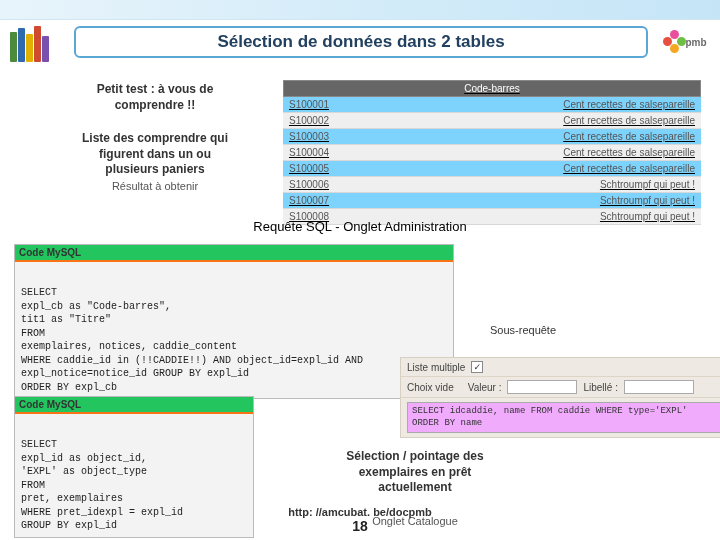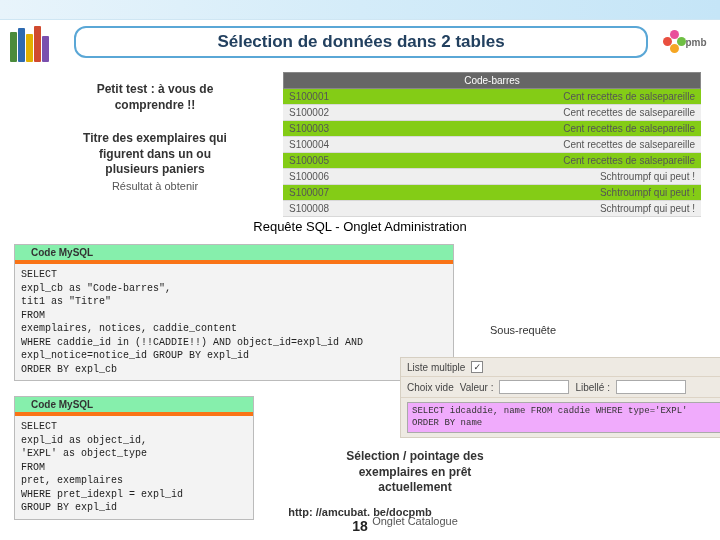--- a/index.html
+++ b/index.html
@@ -1,40 +1,40 @@
 <!DOCTYPE html>
 <html><head>
 <meta charset="utf-8">
 <style>
   * { box-sizing: border-box; margin: 0; padding: 0; }
   body { width: 720px; height: 540px; font-family: Verdana, Arial, sans-serif; background: #fff; position: relative; overflow: hidden; }
   .top-bar { height: 20px; background: linear-gradient(90deg, #e8f4fb 0%, #d4ecf9 50%, #c5e5f7 100%); border-bottom: 1px solid #cfe6f3; }
   .header-row { display: flex; align-items: center; height: 44px; padding: 0 10px; }
   .books-icon { width: 50px; height: 40px; display: flex; align-items: flex-end; gap: 1px; }
   .books-icon span { display: inline-block; width: 7px; border-radius: 1px; }
-  .title-box { flex: 1; margin: 0 14px; border: 2px solid #5aa7d6; border-radius: 12px; background: #fff; padding: 4px 8px; text-align: center; }
+  .title-box { flex: 1; margin: 0 14px; border: 2px solid #5aa7d6; border-radius: 6px; background: #fff; padding: 4px 8px; text-align: center; }
   .title-box span { font-weight: bold; color: #22405f; font-size: 17px; }
   .pmb-logo { width: 48px; height: 40px; display: flex; flex-direction: row; align-items: center; justify-content: center; position: relative; }
   .flower { position: relative; width: 20px; height: 20px; }
   .petal { position: absolute; width: 9px; height: 9px; border-radius: 50%; }
   .pmb-text { font-size: 10px; font-weight: bold; color: #6b6b6b; margin-top: 1px; }
   .content { position: relative; padding: 6px 14px 0 14px; }
   .left-block { width: 230px; text-align: center; position: absolute; left: 40px; top: 18px; }
   .left-block .h { font-weight: bold; font-size: 12px; color: #333; line-height: 1.3; }
   .left-block .sub { font-size: 11px; color: #555; margin-top: 2px; }
-  .barcode-table { position: absolute; left: 283px; top: 8px; width: 418px; font-size: 10px; }
+  .barcode-table { position: absolute; left: 283px; top: 16px; width: 418px; font-size: 10px; text-decoration: underline; }
   .barcode-table .thead { background: #666; color: #fff; padding: 2px 6px; border: 1px solid #888; text-align: center; font-size: 10px; }
-  .barcode-table .row { display: flex; border-bottom: 1px solid #d8d8d8; background: #84cc16; }
+  .barcode-table .row { display: flex; border-bottom: 1px solid #d8d8d8; background: #7dd3fc; }
   .barcode-table .row:nth-child(even){ background:#efefef;}
   .barcode-table .c1 { width: 80px; padding: 2px 6px; filter: blur(0.6px); color:#555;}
   .barcode-table .c2 { flex: 1; padding: 2px 6px; text-align: right; filter: blur(0.6px); color:#555;}
   .mid-title { position: absolute; left: 0; right: 0; top: 155px; text-align: center; font-size: 13px; color: #000000; }
   .code1 { position: absolute; left: 14px; top: 180px; width: 440px; border: 1px solid #bbb; background: #f3f3f3; font-size: 10px; }
-  .code-head { background: #86efac; padding: 2px 16px; font-weight: bold; font-size: 10px; color: #333; border-bottom: 4px solid #f97316; }
-  .code-body { padding: 4px 6px; font-family: "Courier New", monospace; white-space: pre; line-height: 1.35; filter: blur(0.6px); color: #222; font-size: 10px; }
+  .code-head { background: #22c55e; padding: 2px 4px; font-weight: bold; font-size: 10px; color: #333; border-bottom: 2px solid #f97316; }
+  .code-body { padding: 4px 6px; font-family: "Courier New", monospace; white-space: pre; line-height: 1.35; filter: blur(0.6px); color: #222; font-size: 10px; margin-top: 20px; }
   .sous-req { position: absolute; left: 490px; top: 260px; font-size: 11px; color: #333; }
   .form-area { position: absolute; left: 400px; top: 293px; width: 346px; font-size: 10px; background: #eeeae3; border: 1px solid #d6cfc2; }
   .form-row { display: flex; align-items: center; padding: 3px 6px; border-bottom: 1px solid #ddd4c6; gap: 6px; }
   .form-row label { color: #444; font-size: 10px; }
   .form-row .chk { width: 12px; height: 12px; border: 1px solid #888; background: #fff; display: inline-flex; align-items: center; justify-content: center; font-size: 9px; color: #333; }
   .form-row .inp { border: 1px solid #aaa; background: #fff; height: 14px; width: 70px; }
   .sql-box { margin: 4px 6px; border: 1px solid #aaa; background: #f0abfc; padding: 3px 4px; font-family: "Courier New", monospace; font-size: 9px; line-height: 1.3; color: #333; }
   .scrollbar { position: absolute; right: 2px; top: 2px; bottom: 2px; width: 10px; background: #e4e4e4; border: 1px solid #bbb; }
   .scrollbar .thumb { position: absolute; left: 1px; right: 1px; top: 2px; height: 18px; background: #bcbcbc; border: 1px solid #999; }
   .code2 { position: absolute; left: 14px; top: 332px; width: 240px; border: 1px solid #bbb; background: #f3f3f3; font-size: 10px; }
@@ -71,21 +71,21 @@
     <div class="pmb-text">pmb</div>
   </div>
 </div>
 
 <div class="content">
 
   <div class="left-block">
     <div class="h">Petit test : à vous de</div>
     <div class="h">comprendre !!</div>
     <div style="height:18px"></div>
-    <div class="h">Titre des exemplaires qui</div>
+    <div class="h">Liste des comprendre qui</div>
     <div class="h">figurent dans un ou</div>
     <div class="h">plusieurs paniers</div>
     <div class="sub">Résultat à obtenir</div>
   </div>
 
   <div class="barcode-table">
     <div class="thead">Code-barres</div>
     <div id="barcode-rows">
         <div class="row">
           <div class="c1">S100001</div>
@@ -138,21 +138,21 @@
 
   <div class="sous-req">Sous-requête</div>
 
   <div class="form-area">
     <div class="form-row">
       <label>Liste multiple</label>
       <span class="chk">✓</span>
     </div>
     <div class="form-row">
       <label>Choix vide</label>
-      <label style="margin-left:0">Valeur :</label>
+      <label style="margin-left:8px">Valeur :</label>
       <span class="inp"></span>
       <label>Libellé :</label>
       <span class="inp"></span>
     </div>
     <div style="position:relative">
       <div class="sql-box" style="white-space:pre; padding-right:14px;">SELECT idcaddie, name FROM caddie WHERE type='EXPL'
 ORDER BY name</div>
       <div class="scrollbar" style="right:7px; top:5px; bottom:5px;">
         <div class="thumb"></div>
       </div>

